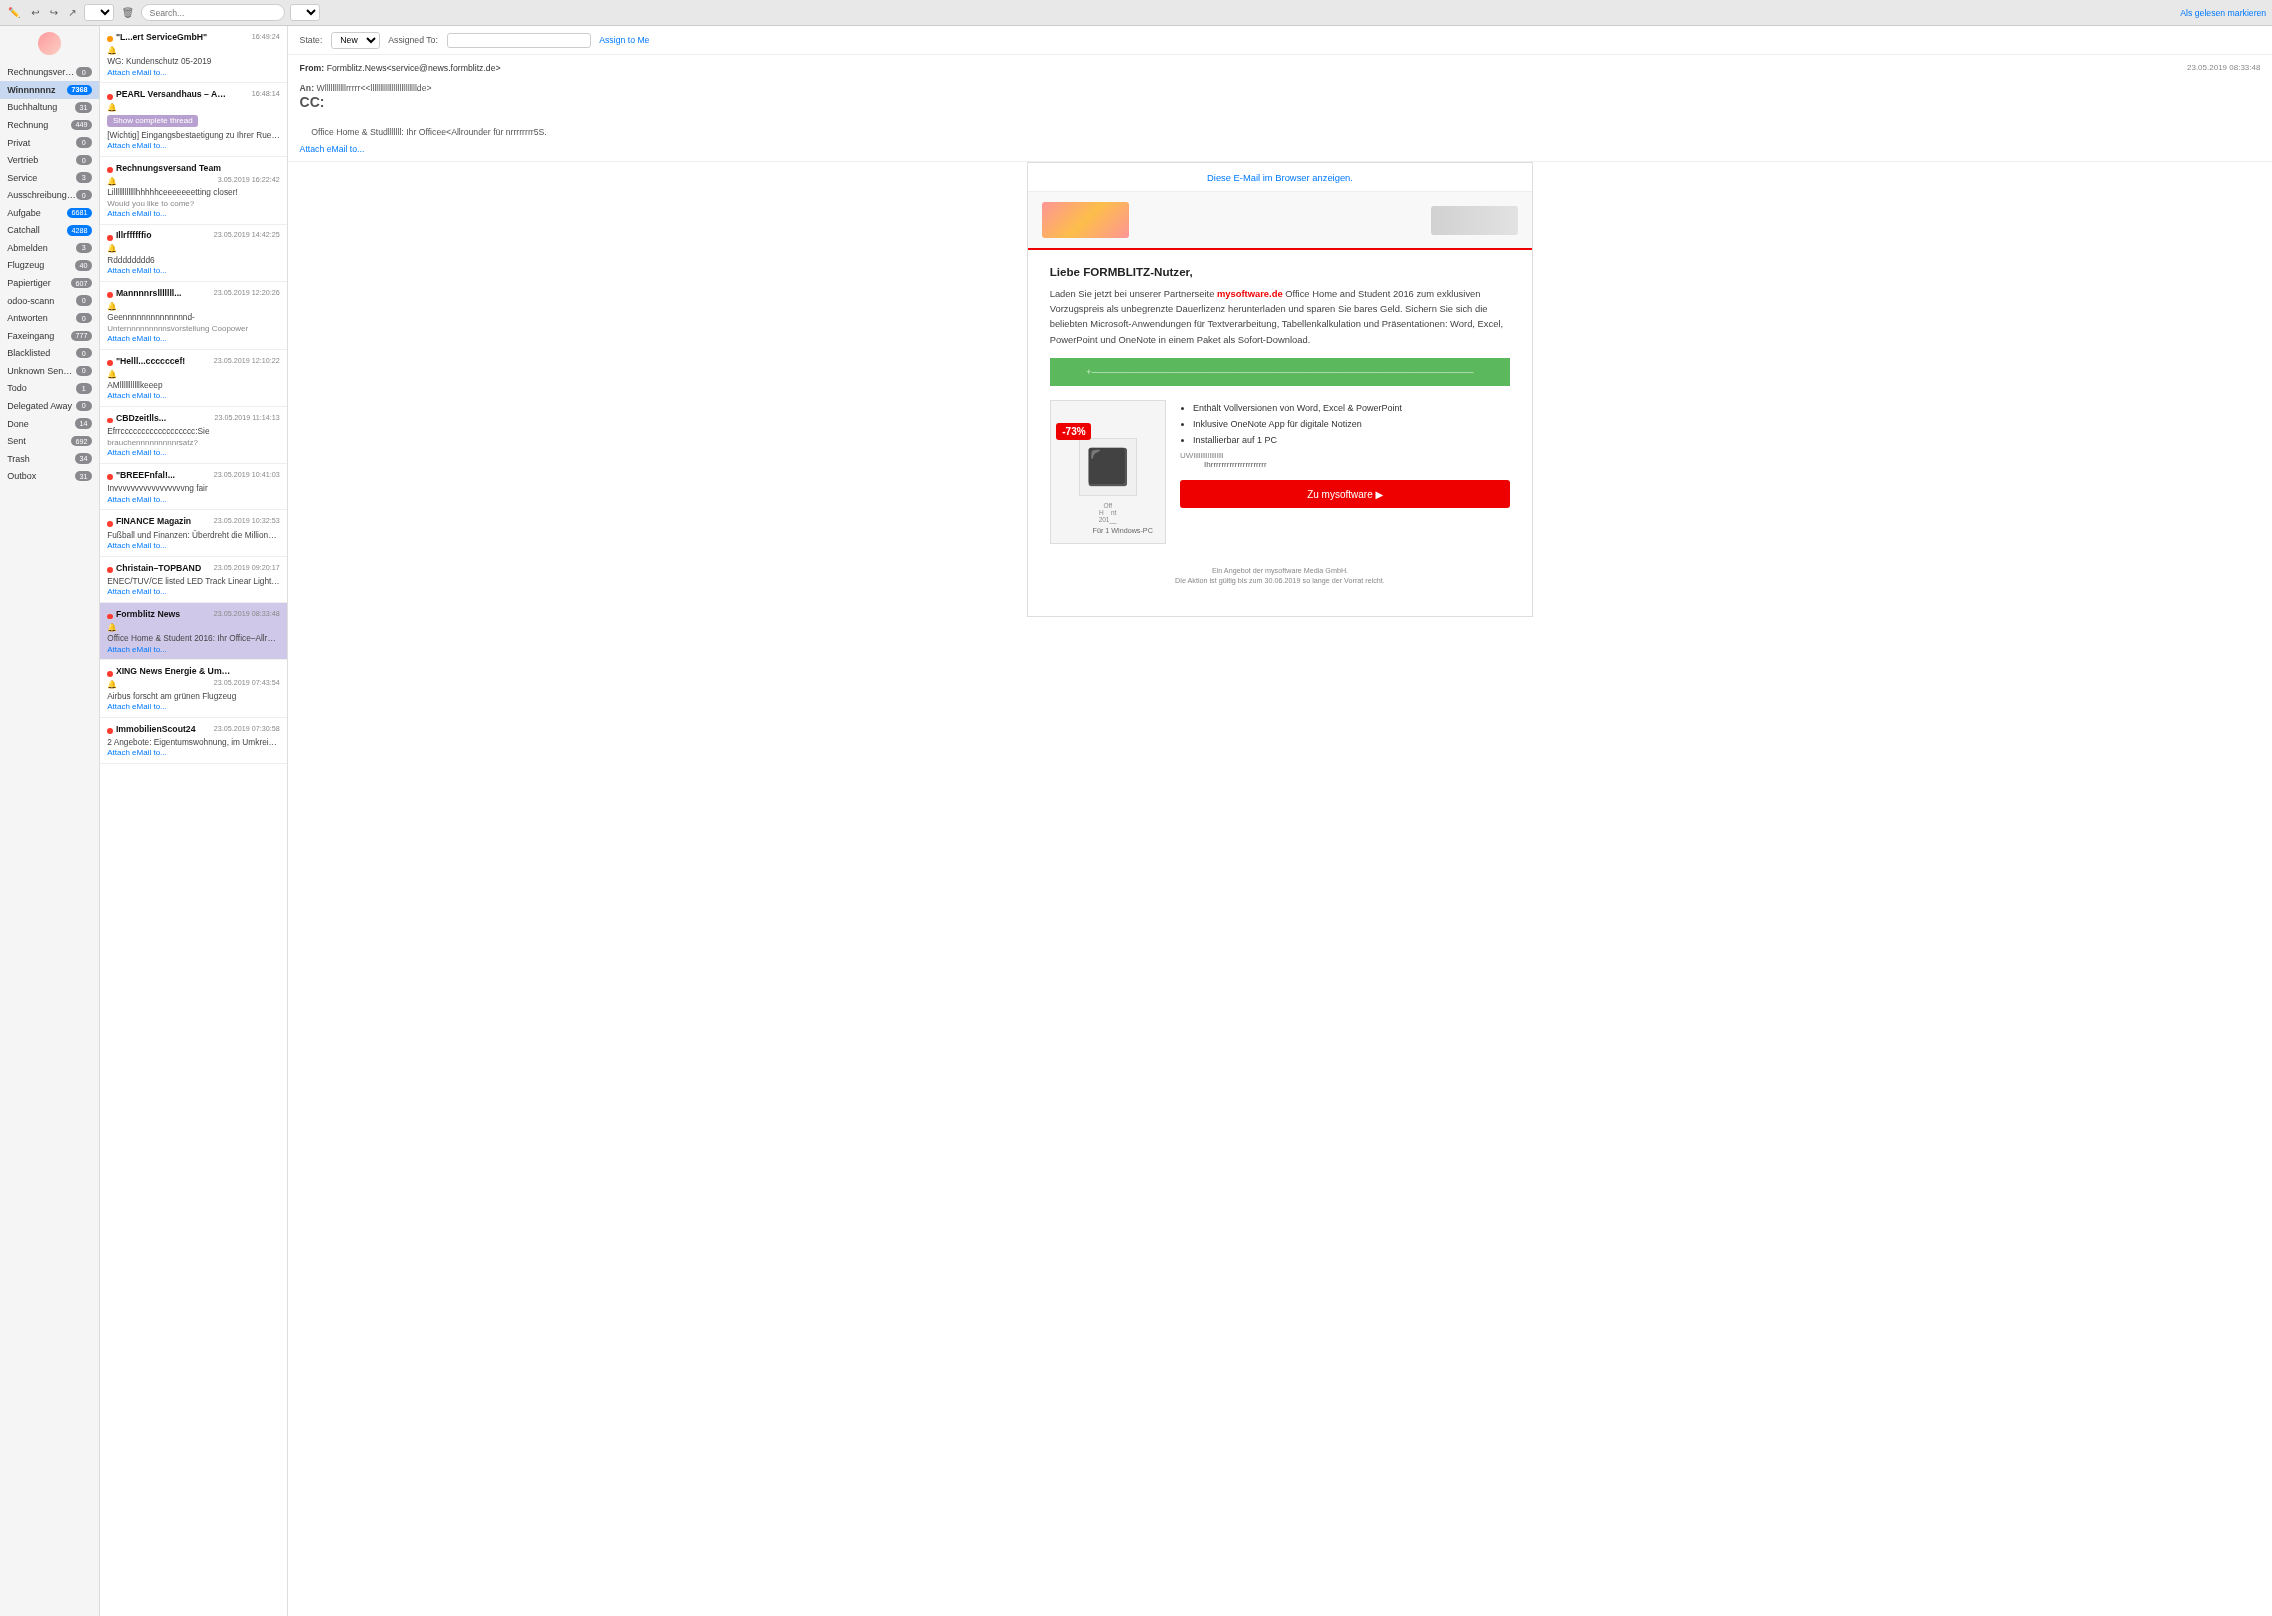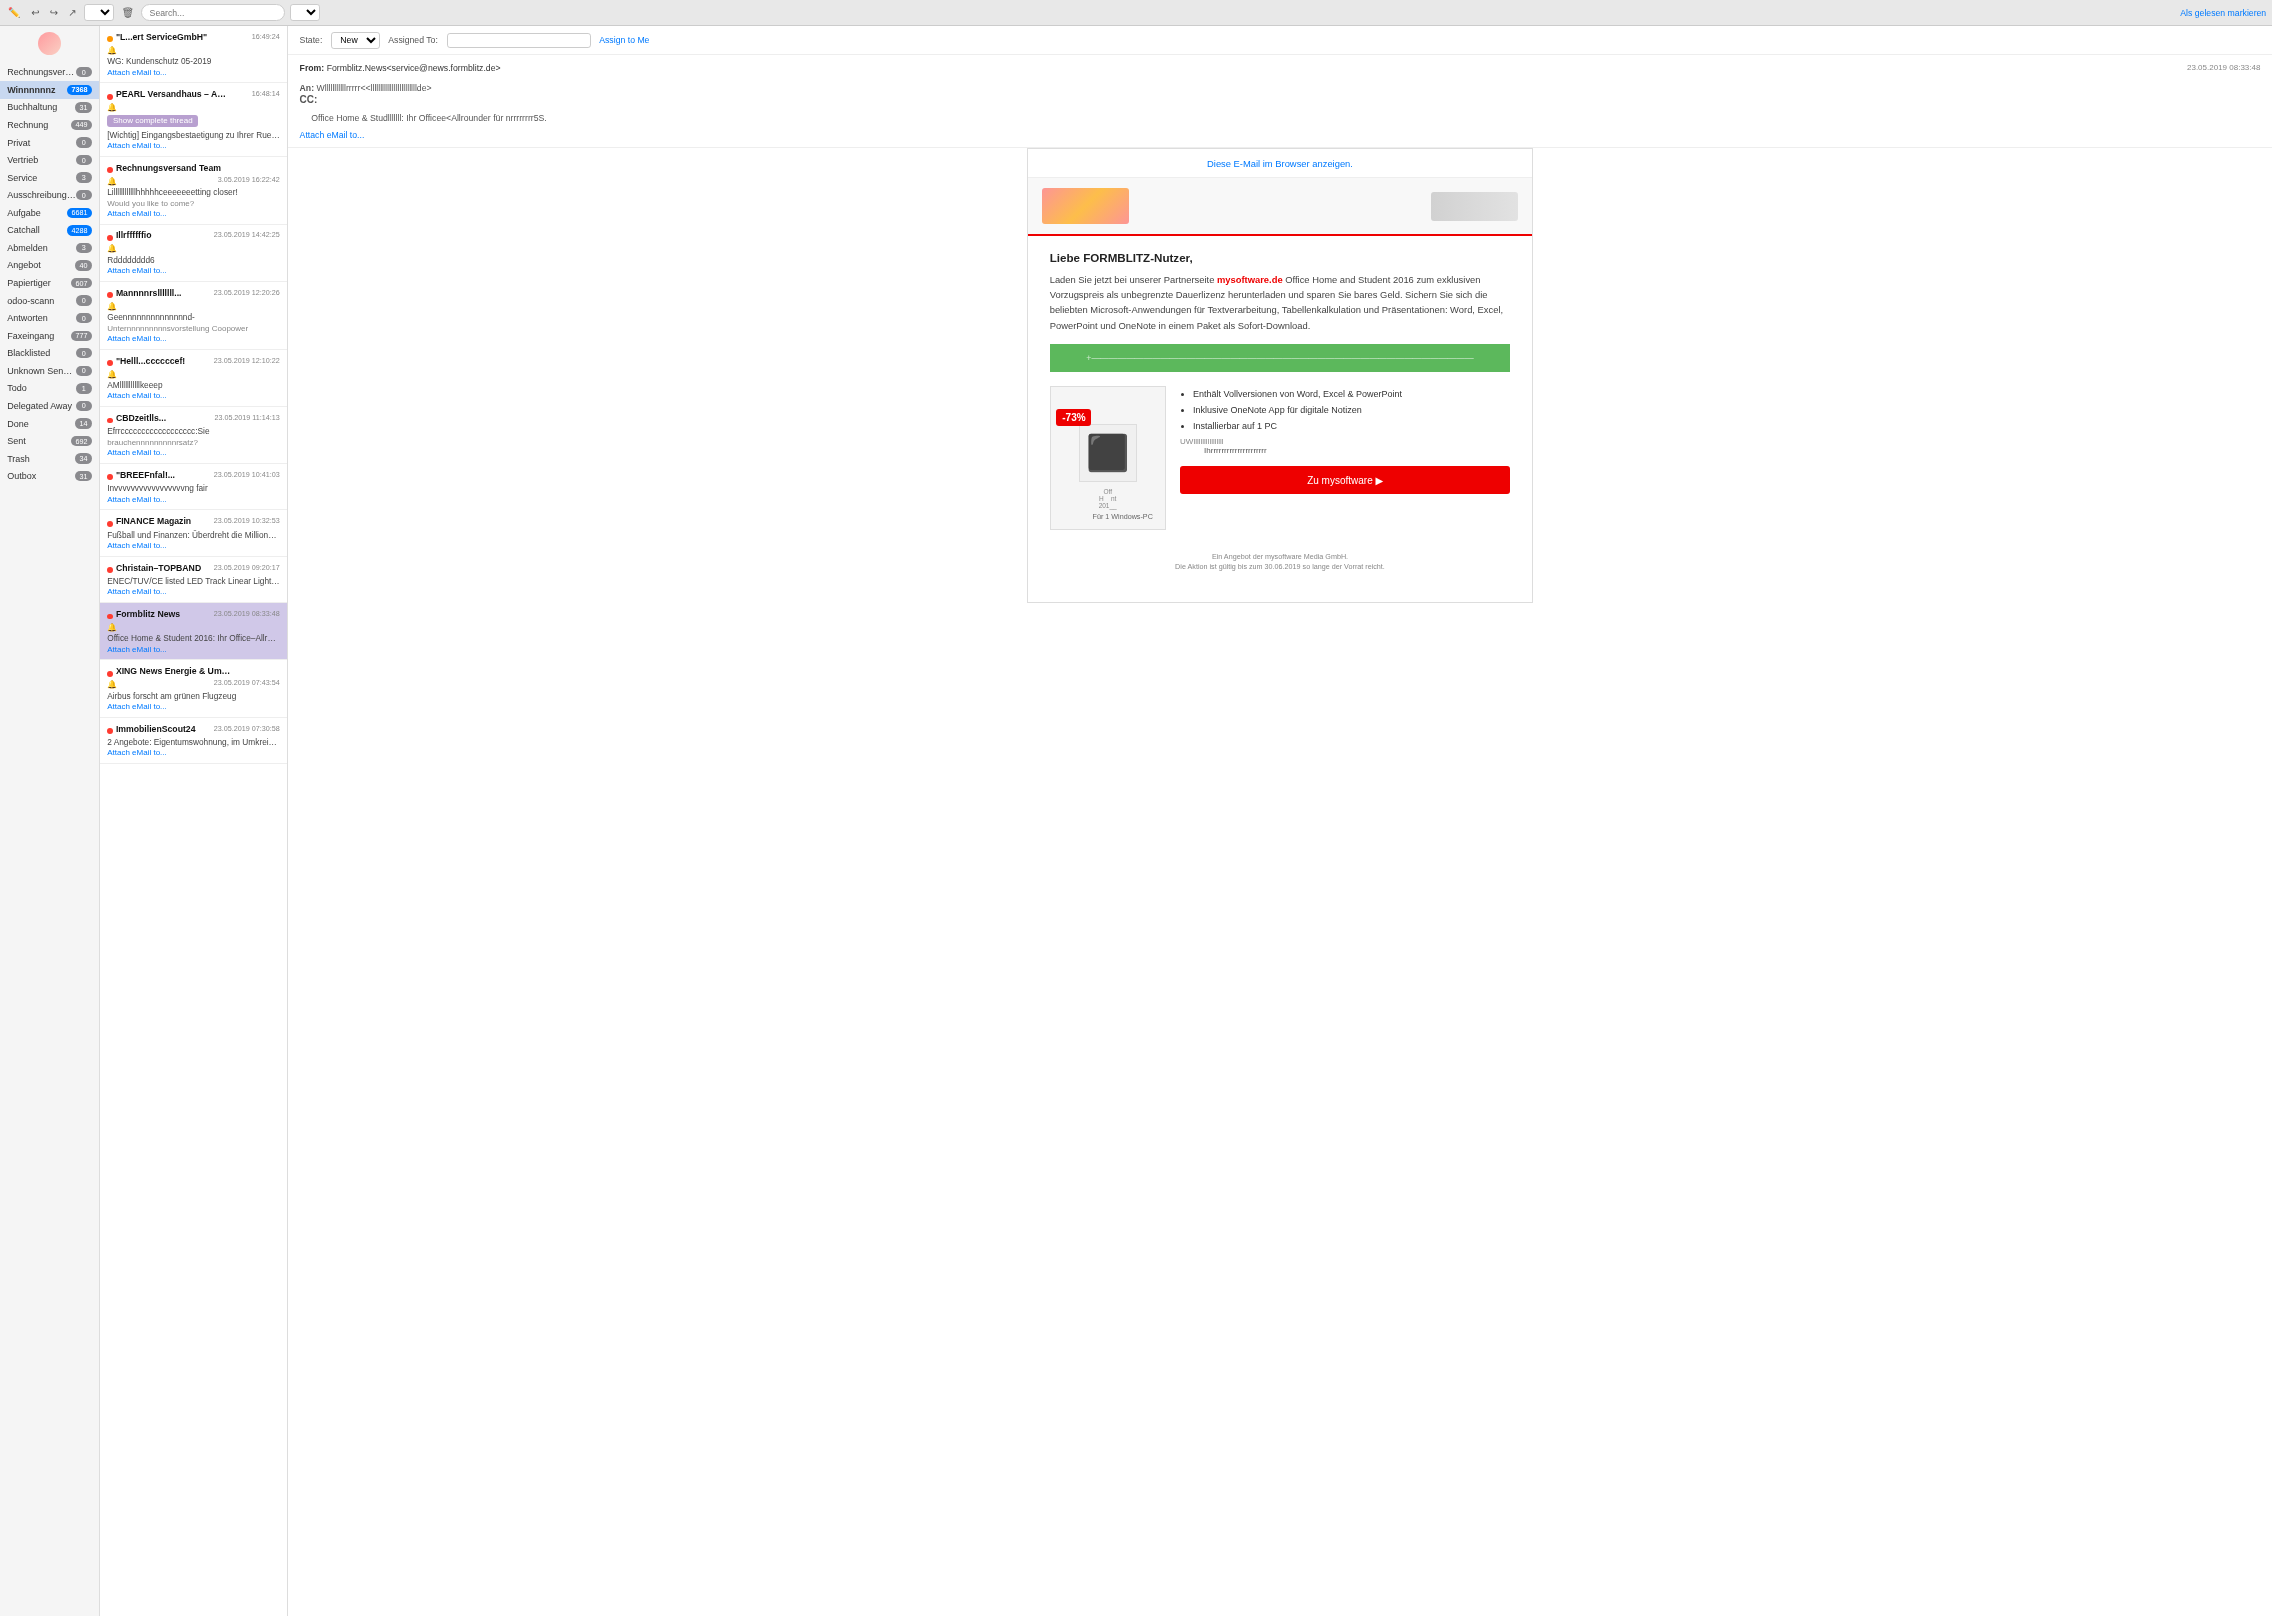--- a/index.html
+++ b/index.html
@@ -68,21 +68,21 @@
     }
     .state-label { font-size: 8.7px; color: #555; }
     .state-select { border: 0.7px solid #ccc; border-radius: 2.9px; padding: 1.4px 4.3px; font-size: 8.7px; background: white; }
     .assigned-label { font-size: 8.7px; color: #555; }
     .assigned-input { border: 0.7px solid #ccc; border-radius: 2.9px; padding: 1.4px 4.3px; font-size: 8.7px; background: white; width: 144px; }
     .assign-me-btn { color: #007aff; background: none; border: none; cursor: pointer; font-size: 8.7px; }
 
     .email-meta { padding: 7.2px 11.6px; border-bottom: 0.7px solid #eee; flex-shrink: 0; }
     .email-from { font-size: 8.7px; color: #333; margin-bottom: 10px; }
     .email-to { font-size: 8.7px; color: #555; margin-bottom: 1.4px; }
-    .email-cc { font-size: 10px; color: #555; margin-bottom: 8px; }
+    .email-cc { font-size: 14px; color: #555; margin-bottom: 17px; }
     .email-timestamp { float: right; font-size: 8px; color: #888; }
     .email-body-attach { font-size: 8.7px; color: #007aff; margin-top: 4.3px; cursor: pointer; }
     .email-body-preview { font-size: 8.7px; color: #555; margin: 5.8px 11.6px; flex-shrink: 0; }
 
     .email-body { flex: 1; overflow-y: auto; padding: 0; }
     .email-iframe-sim {
       margin: 0 auto; width: 100%; max-width: 506px;
       border: 0.7px solid #ddd; background: white;
     }
     .email-view-browser {
@@ -180,21 +180,21 @@
         </div>
         <div class="sidebar-item">
           <span class="sidebar-item-label">Catchall</span>
           <span class="badge blue">4288</span>
         </div>
         <div class="sidebar-item">
           <span class="sidebar-item-label">Abmelden</span>
           <span class="badge">3</span>
         </div>
         <div class="sidebar-item">
-          <span class="sidebar-item-label">Angebot</span>
+          <span class="sidebar-item-label">Flugzeug</span>
           <span class="badge">40</span>
         </div>
         <div class="sidebar-item">
           <span class="sidebar-item-label">Papiertiger</span>
           <span class="badge">607</span>
         </div>
         <div class="sidebar-item">
           <span class="sidebar-item-label">odoo-scann</span>
           <span class="badge">0</span>
         </div>

